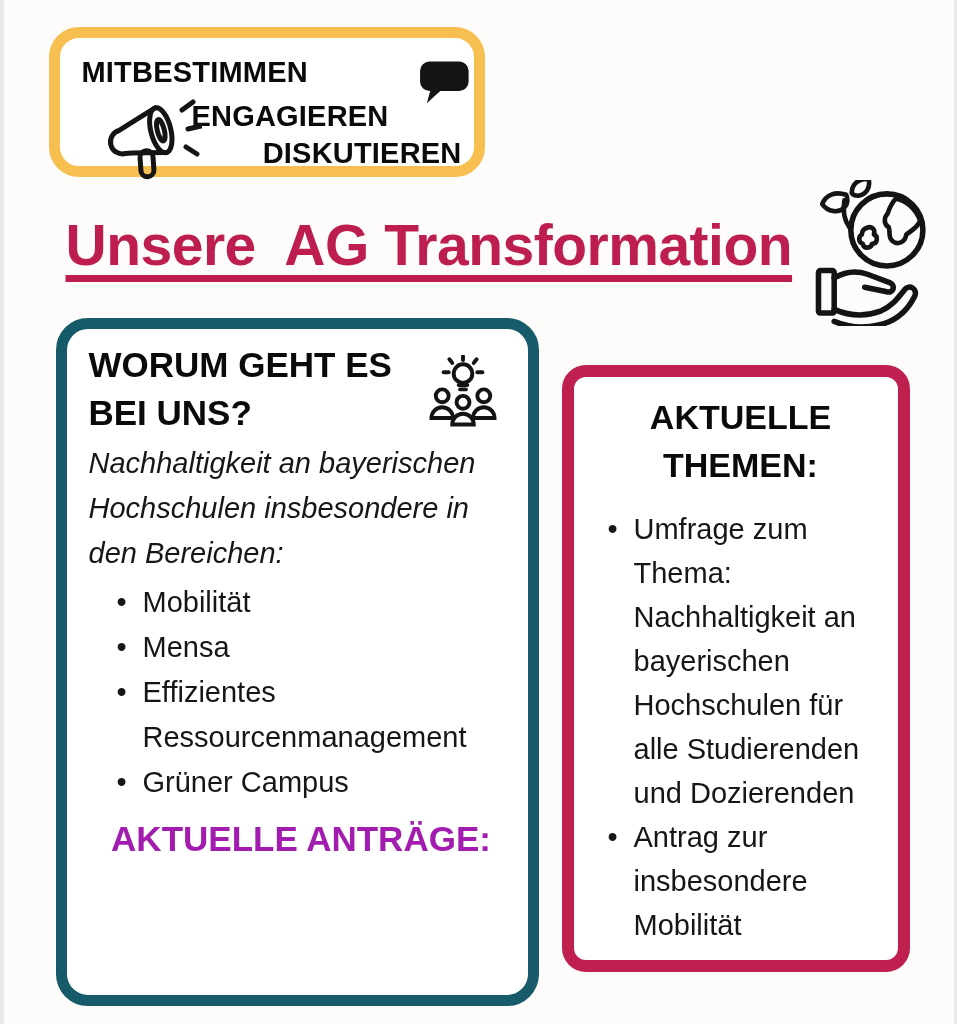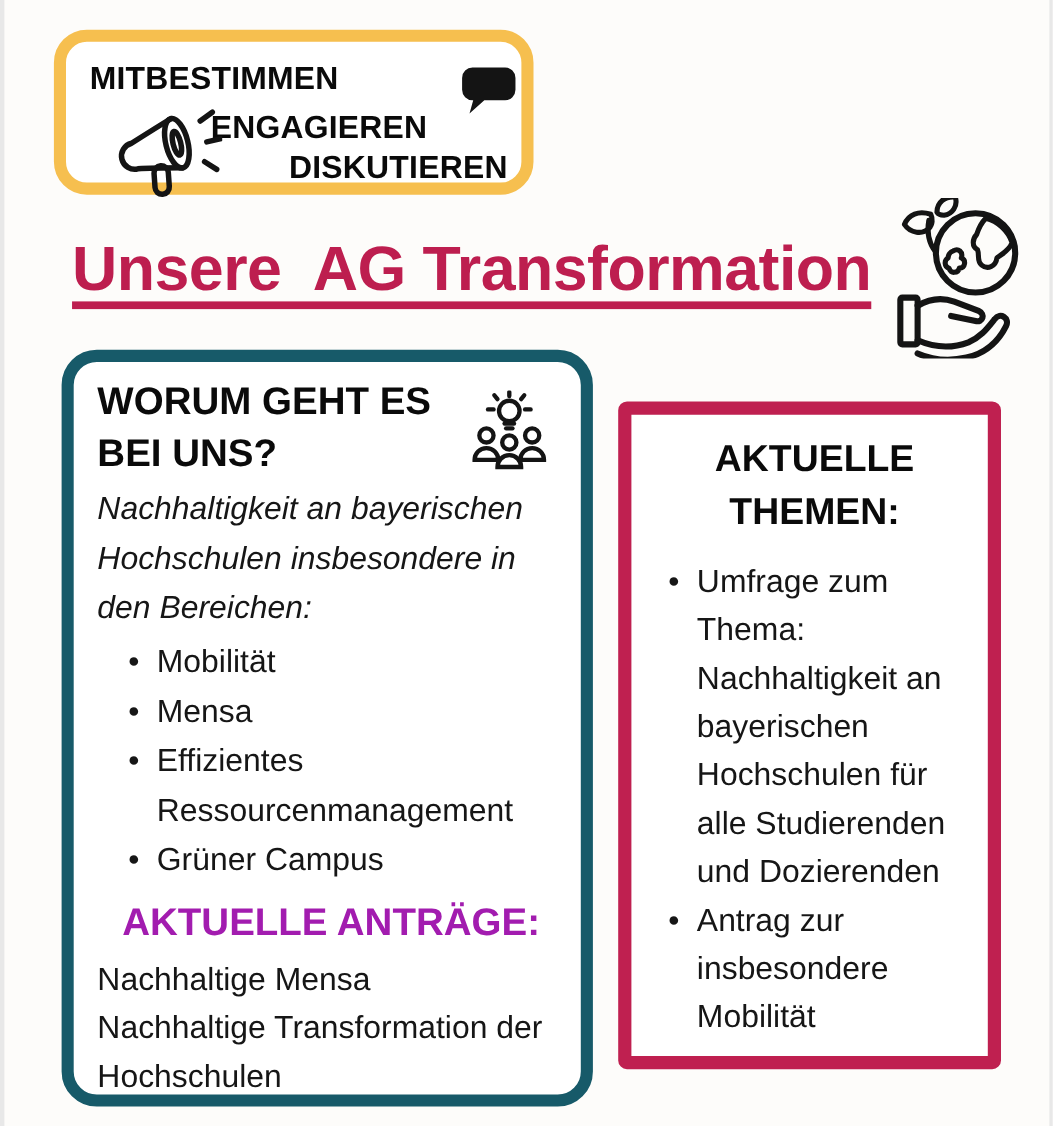--- a/index.html
+++ b/index.html
@@ -42,21 +42,21 @@
   .body-txt{font-size:29px;line-height:45px;color:#161616;}
   .leftbox .intro{width:432px;margin-top:0;font-style:italic;}
   .blist{margin-top:4px;margin-left:28px;}
   .blist .li{display:flex;}
   .blist .dot{width:26px;flex:none;font-size:29px;line-height:45px;}
   .blist .li span.tx{width:380px;}
   .leftbox .sub{font-size:35px;font-weight:700;text-align:center;margin-top:14px;color:#a21caf;}
   .leftbox .items{margin-top:10px;width:432px;line-height:44px;}
   
   .rightbox{position:absolute;left:558px;top:365px;width:348px;height:607px;background:#fff;
-            border:12px solid var(--pink);border-radius:8px;padding:16px 10px 0 20px;}
+            border:12px solid var(--pink);border-radius:24px;padding:16px 10px 0 20px;}
   .rightbox h2{font-size:34px;line-height:48px;font-weight:700;text-align:center;color:#0a0a0a;}
   .rightbox .blist{margin-top:18px;margin-left:14px;}
   .rightbox .blist .li span.tx{width:258px;line-height:44px;}
   .rightbox .blist .dot{line-height:44px;}
   svg{display:block;}
 </style>
 </head>
 <body>
 
 <div class="poster">
@@ -129,24 +129,20 @@
       <div class="li">
           <span class="dot">•</span>
           <span class="tx">Effizientes Ressourcenmanagement</span>
         </div>
       <div class="li">
           <span class="dot">•</span>
           <span class="tx">Grüner Campus</span>
         </div>
     </div>
     <h3 class="sub">AKTUELLE ANTRÄGE:</h3>
-    <div class="items body-txt">
-      <p>Nachhaltige Mensa</p>
-      <p>Nachhaltige Transformation der Hochschulen</p>
-    </div>
   </div>
 
   <div class="rightbox">
     <h2>AKTUELLE THEMEN:</h2>
     <div class="blist body-txt">
       <div class="li">
           <span class="dot">•</span>
           <span class="tx">Umfrage zum Thema: Nachhaltigkeit an bayerischen Hochschulen für alle Studierenden und Dozierenden</span>
         </div>
       <div class="li">

